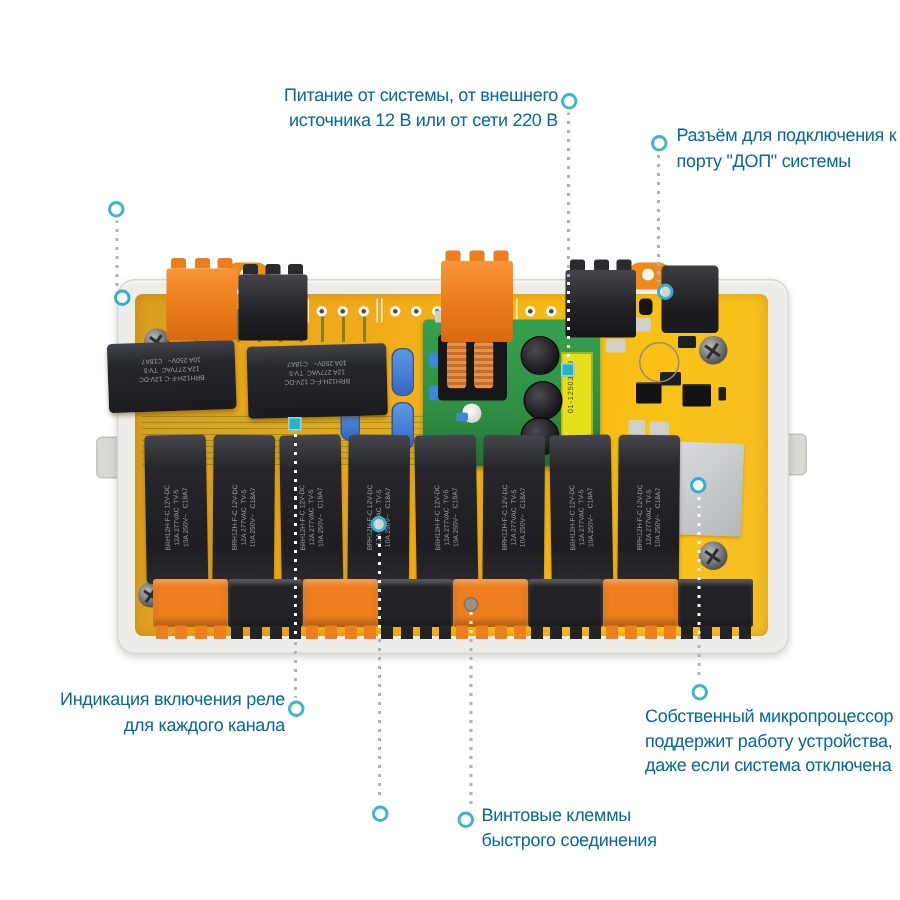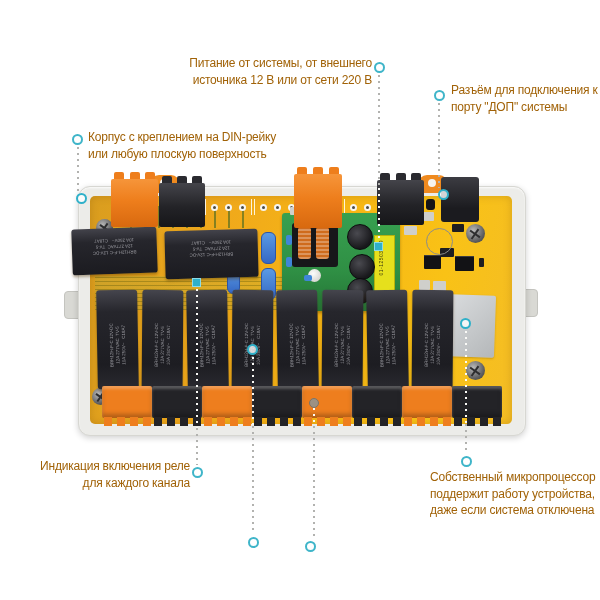--- a/index.html
+++ b/index.html
@@ -1,19 +1,19 @@
 <!DOCTYPE html>
 <html><head>
 <meta charset="utf-8">
 <style>
   html,body{margin:0;padding:0;background:#fff;}
   #stage{position:relative;width:600px;height:600px;background:#ffffff;overflow:hidden;
          font-family:"Liberation Sans",sans-serif;}
   
-  .callout{position:absolute;font-size:12px;line-height:16.5px;color:#a16207;
+  .callout{position:absolute;font-size:12px;line-height:16.5px;color:#0369a1;
            white-space:pre-line;letter-spacing:-0.2px;}
   .al{text-align:left;} .ar{text-align:right;}
   .ldot{position:absolute;width:7px;height:7px;border:2px solid #3fb5c9;border-radius:50%;
         background:#fff;box-sizing:content-box;}
   .edot{position:absolute;width:7px;height:7px;border:2px solid #2fb0c9;border-radius:50%;
         background:rgba(255,255,255,.8);box-sizing:content-box;z-index:12;}
   .esq{position:absolute;width:9px;height:9px;background:#2fb0c9;border:1px solid #8adbe9;
        box-sizing:border-box;z-index:12;}
   .egray{position:absolute;width:8px;height:8px;border-radius:50%;background:#9b9184;
          border:1px solid #7c7468;z-index:12;}
@@ -286,22 +286,20 @@
     </div>
   <div class="bterm c-or" style="left:402px;">
       <div class="body"></div>
       <div class="tth"></div>
     </div>
   <div class="bterm c-bk" style="left:452px;">
       <div class="body"></div>
       <div class="tth"></div>
     </div>
 
-  <div class="callout al" style="left:88px;top:129px;width:220px;">Корпус с креплением на DIN-рейку
-или любую плоскую поверхность</div>
   <span class="ldot" style="left:72px;top:134px;"></span>
   <div class="vline vgray" style="left:77px;top:147px;height:46px;"></div>
   <span class="edot" style="left:76px;top:193px;"></span>
 
   <div class="callout ar" style="left:180px;top:55px;width:192px;">Питание от системы, от внешнего
 источника 12 В или от сети 220 В</div>
   <span class="ldot" style="left:374px;top:62px;"></span>
   <div class="vline vgray" style="left:378px;top:75px;height:113px;"></div>
   <div class="vline vwhite" style="left:378px;top:188px;height:54px;"></div>
   <span class="esq" style="left:374px;top:242px;"></span>
@@ -318,20 +316,22 @@
   <div class="vline vwhite" style="left:196px;top:289px;height:139px;"></div>
   <div class="vline vgray" style="left:196px;top:428px;height:37px;"></div>
   <span class="esq" style="left:192px;top:278px;"></span>
 
   <span class="ldot" style="left:248px;top:537px;"></span>
   <div class="vline vwhite" style="left:252px;top:357px;height:69px;"></div>
   <div class="vline vgray" style="left:252px;top:426px;height:108px;"></div>
   <span class="edot" style="left:247px;top:344px;"></span>
 
   <span class="ldot" style="left:305px;top:541px;"></span>
+  <div class="callout al" style="left:321px;top:535px;width:160px;">Винтовые клеммы
+быстрого соединения</div>
   <div class="vline vwhite" style="left:313px;top:408px;height:18px;"></div>
   <div class="vline vgray" style="left:313px;top:426px;height:112px;"></div>
   <span class="egray" style="left:309px;top:398px;"></span>
 
   <span class="ldot" style="left:461px;top:456px;"></span>
   <div class="callout al" style="left:430px;top:469px;width:178px;">Собственный микропроцессор
 поддержит работу устройства,
 даже если система отключена</div>
   <div class="vline vwhite" style="left:465px;top:331px;height:93px;"></div>
   <div class="vline vgray" style="left:465px;top:424px;height:30px;"></div>

